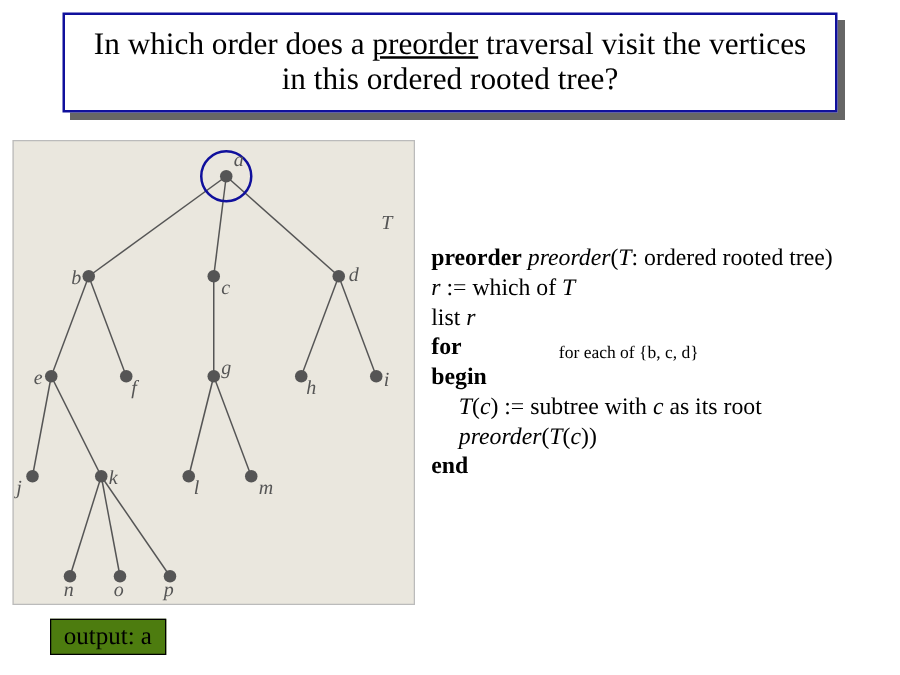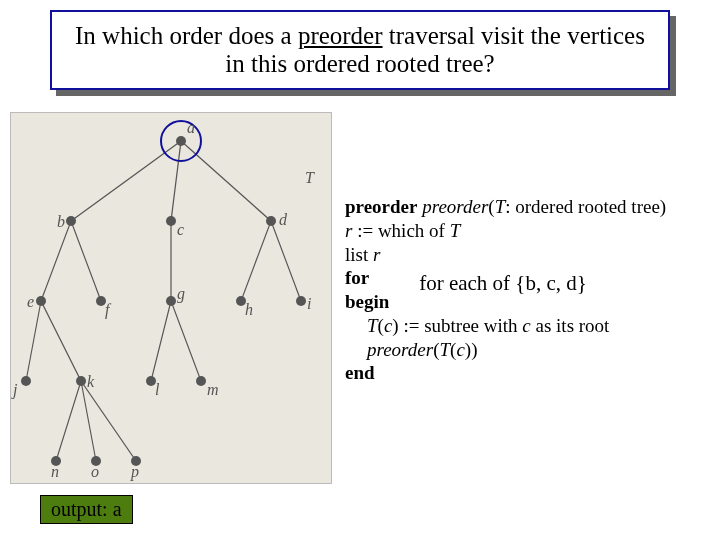--- a/index.html
+++ b/index.html
@@ -72,21 +72,21 @@
   .pseudo .it { font-style: italic; }
   .pseudo .bd { font-weight: bold; }
   .pseudo .indent { padding-left: 22px; display: block; }
   .overlay {
     position: absolute;
     left: 388px;
     top: 270px;
     width: 230px;
     height: 26px;
     background: #fff;
-    font-size: 21px;
+    font-size: 14px;
     text-align: center;
     line-height: 26px;
   }
   .overlay .b { color: #000; }
   .output {
     position: absolute;
     left: 40px;
     top: 495px;
     background: #4d7c0f;
     border: 1px solid #000;

